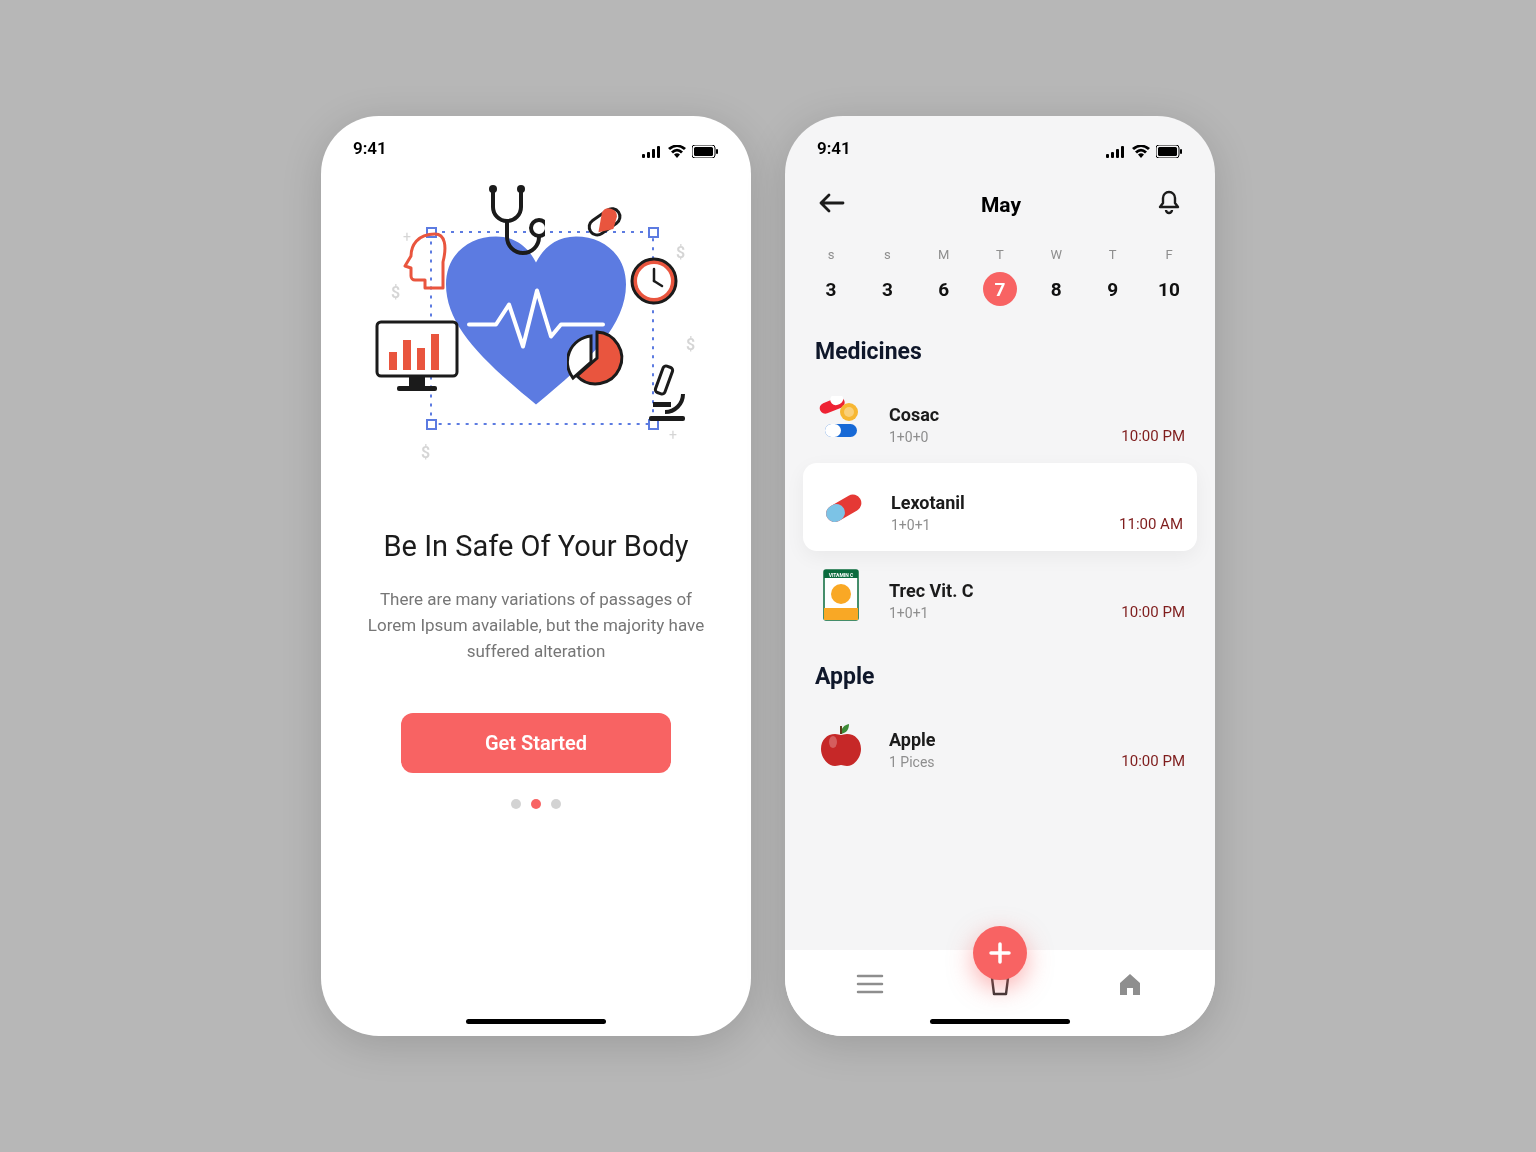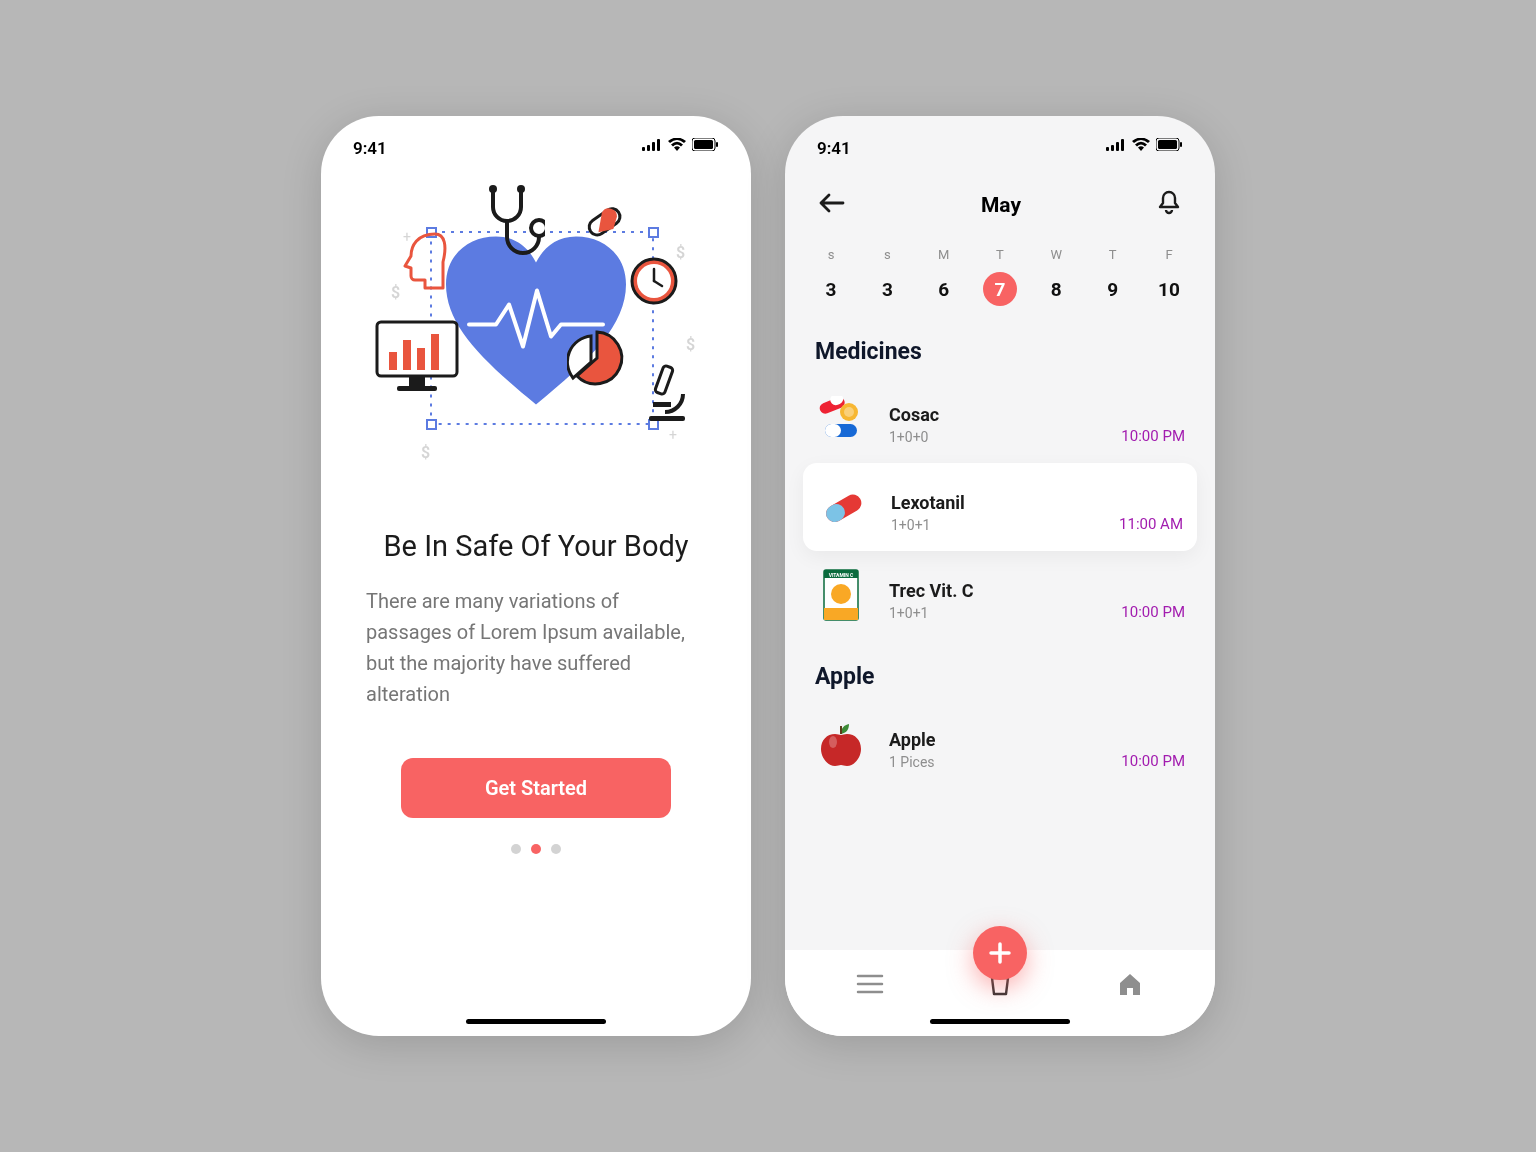--- a/index.html
+++ b/index.html
@@ -1,47 +1,47 @@
 <!DOCTYPE html>
 <html><head>
 <meta charset="utf-8">
 <style>
 *{box-sizing:border-box;margin:0;padding:0;font-family:-apple-system,BlinkMacSystemFont,'Segoe UI',Roboto,sans-serif}
 body{background:#b7b7b7;width:1536px;height:1152px;display:flex;justify-content:center;align-items:center;gap:34px}
 .phone{width:430px;height:920px;background:#fff;border-radius:58px;position:relative;overflow:hidden;box-shadow:0 8px 40px rgba(0,0,0,.15)}
 .phone-right{background:#f5f5f6}
-.status-bar{display:flex;justify-content:space-between;align-items:flex-start;padding:22px 32px 10px}
+.status-bar{display:flex;justify-content:space-between;align-items:flex-end;padding:22px 32px 10px}
 .status-time{font-weight:600;font-size:17px}
 .status-icons{display:flex;gap:6px;align-items:center}
 .illustration{height:280px;margin:20px 30px 0;position:relative}
 .heart{position:absolute;left:50%;top:48%;transform:translate(-50%,-50%);width:190px;height:175px}
 .heart svg{width:100%;height:100%}
 .onb-title{font-size:29px;font-weight:400;text-align:center;margin:60px 40px 20px;line-height:1.3;color:#1b1b1b}
-.onb-desc{font-size:20px;color:#767676;text-align:left;margin:0 45px;line-height:1.55}
+.onb-desc{font-size:17px;color:#767676;text-align:center;margin:0 45px;line-height:1.55}
 .cta{display:block;width:270px;margin:48px auto 0;background:#f86363;color:#fff;border:none;border-radius:12px;padding:18px 0;font-size:20px;font-weight:600;cursor:pointer}
 .page-dots{display:flex;justify-content:center;gap:10px;margin-top:26px}
 .dot{width:10px;height:10px;border-radius:50%;background:#d3d3d3}
 .dot.active{background:#f86363}
 .home-ind{position:absolute;bottom:12px;left:50%;transform:translateX(-50%);width:140px;height:5px;background:#000;border-radius:4px}
 .hdr{display:flex;align-items:center;justify-content:space-between;padding:18px 30px 10px}
 .hdr-title{font-weight:700;font-size:21px}
 .icon-btn{background:none;border:none;cursor:pointer;padding:4px}
 .cal{display:flex;justify-content:space-between;padding:14px 24px 8px}
 .cal-day{text-align:center;width:44px}
 .cal-label{font-size:13px;color:#8e8e8e;margin-bottom:10px}
 .cal-num{font-size:19px;font-weight:700;color:#111;display:inline-flex;width:34px;height:34px;border-radius:50%;align-items:center;justify-content:center}
 .cal-num.sel{background:#f86363;color:#fff}
 .sect-title{font-size:23px;font-weight:700;padding:24px 30px 10px;color:#0f172a}
 .item{display:flex;align-items:flex-end;padding:18px 30px;gap:22px}
 .item.card{background:#fff;border-radius:14px;margin:0 18px;padding:18px 14px;box-shadow:0 6px 20px rgba(0,0,0,.05)}
 .item-img{width:52px;height:52px;display:flex;align-items:center;justify-content:center;flex-shrink:0}
 .item-info{flex:1}
 .item-name{font-weight:700;font-size:18px;color:#1b1b1b}
 .item-sub{font-size:14px;color:#8e8e8e;margin-top:4px}
-.item-time{font-size:15px;color:#a21caf}
+.item-time{font-size:15px;color:#7f1d1d}
 .bottom-bar{position:absolute;bottom:0;left:0;right:0;height:86px;background:#fff;display:flex;align-items:center;justify-content:space-around;padding:0 20px 18px}
 .fab{position:absolute;top:-24px;left:50%;transform:translateX(-50%);width:54px;height:54px;border-radius:50%;background:#f86363;display:flex;align-items:center;justify-content:center;box-shadow:0 8px 24px rgba(248,99,99,.5);border:none;cursor:pointer}
 .nav-icon{width:60px;display:flex;justify-content:center;align-items:center;cursor:pointer}
 </style>
 </head>
 <body>
 
 <div class="phone">
   <div class="status-bar">
     <span class="status-time">9:41</span>

